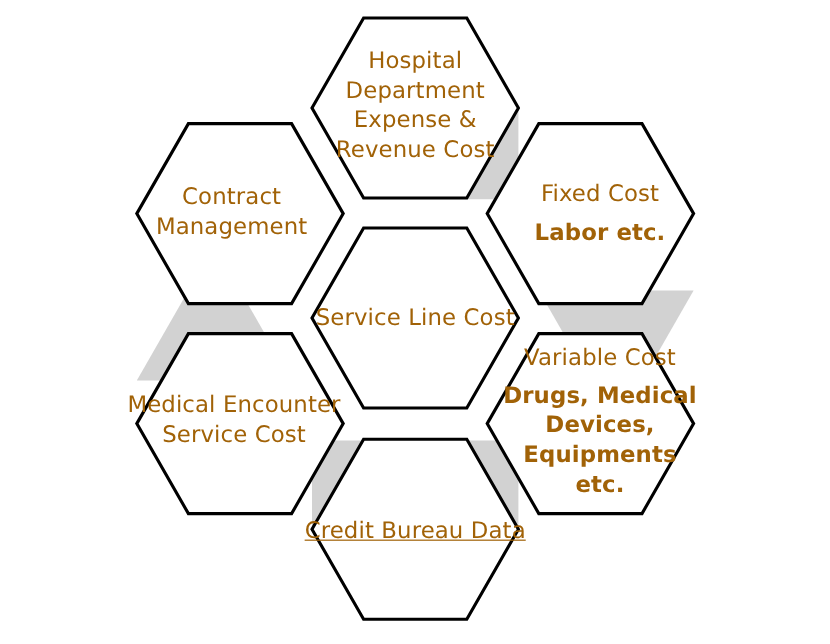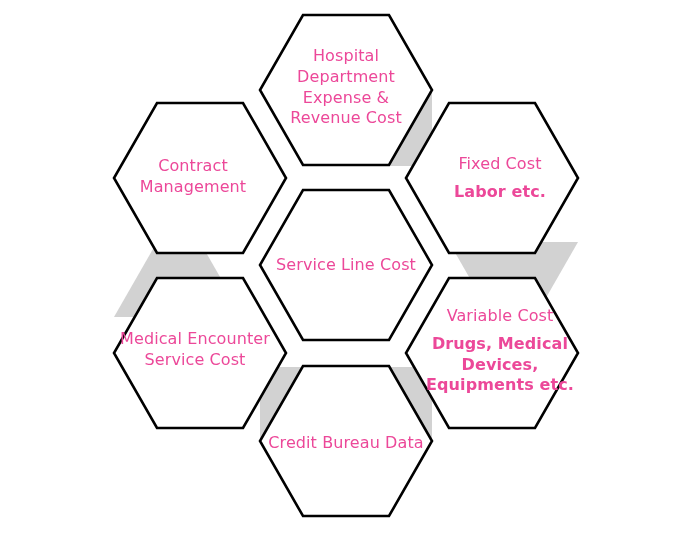--- a/index.html
+++ b/index.html
@@ -32,22 +32,22 @@
     stroke-width: 2.6;
     stroke-linejoin: miter;
   }
   .connector-shape {
     fill: #d2d2d2;
     stroke: none;
   }
   .hex-label {
     position: absolute;
     text-align: center;
-    color: #ec4899;
-    font-size: 16px;
+    color: #a16207;
+    font-size: 19px;
     line-height: 1.30;
     letter-spacing: 0.1px;
     pointer-events: none;
     transform: translate(-50%, -50%);
     white-space: pre-line;
   }
   .hex-label .lead {
     display: block;
     margin-bottom: 7px;
     text-align: center;
@@ -99,21 +99,21 @@
 Department
 Expense &amp;
 Revenue Cost</div>
 
   <div class="hex-label" style="left:500px; top:178px; width:160px;"><span class="lead">Fixed Cost</span><span class="body">Labor etc.</span></div>
 
   <div class="hex-label" style="left:500px; top:351px; width:166px;"><span class="lead">Variable Cost</span><span class="body">Drugs, Medical
 Devices,
 Equipments etc.</span></div>
 
-  <div class="hex-label" style="left:346px; top:443px; width:185px;">Credit Bureau Data</div>
+  <div class="hex-label" style="left:346px; top:443px; width:185px;text-decoration:underline;">Credit Bureau Data</div>
 
   <div class="hex-label" style="left:195px; top:350px; width:178px;">Medical Encounter
 Service Cost</div>
 
   <div class="hex-label" style="left:346px; top:265px; width:168px;">Service Line Cost</div>
 
   <div class="hex-label" style="left:193px; top:177px; width:160px;">Contract
 Management</div>
 
 </div>

